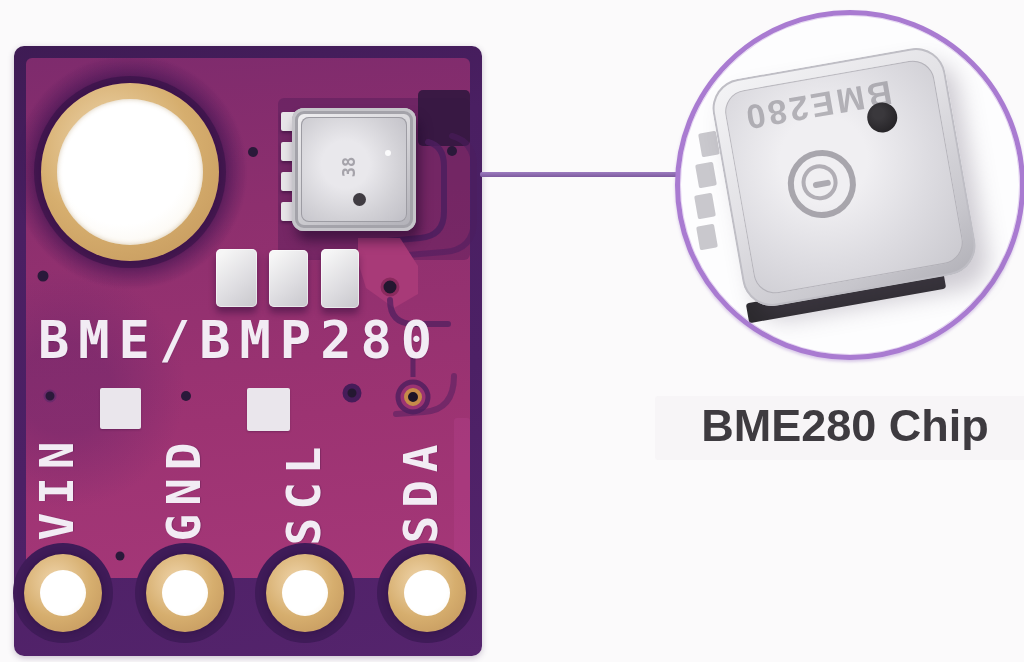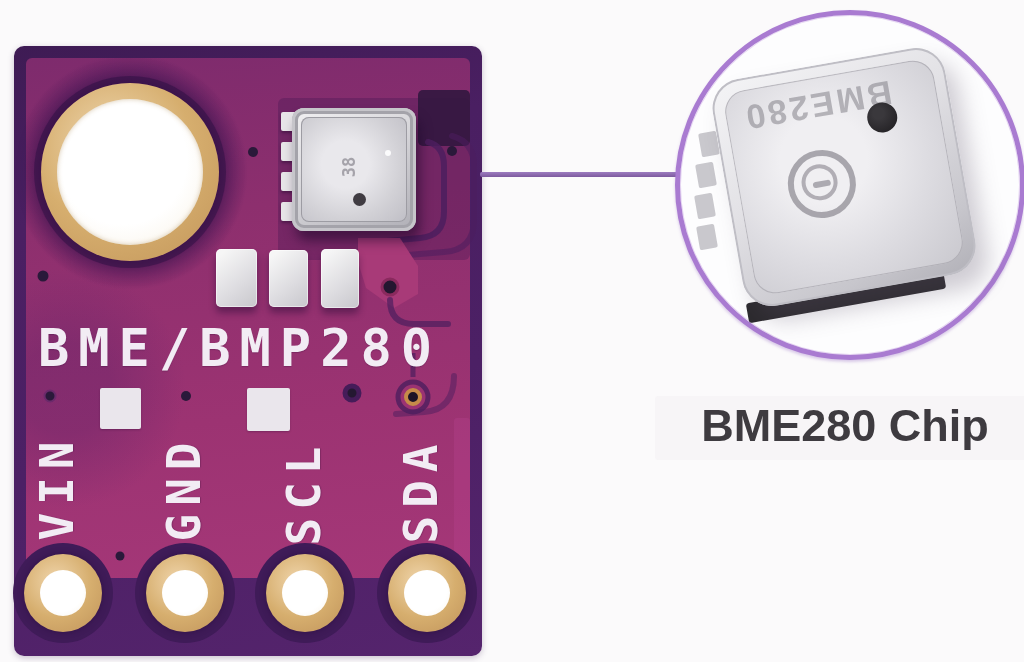--- a/index.html
+++ b/index.html
@@ -44,21 +44,21 @@
   .onchip-marking{position:absolute;left:26px;top:40px;width:44px;text-align:center;
     transform:rotate(-90deg);font:bold 17px "DejaVu Sans Mono",monospace;color:rgba(120,117,126,.6);}
 
   
   .spad{border-radius:5px;background:linear-gradient(140deg,#f6f6f6 10%,#dddce0 60%,#c8c7cc 100%);
         box-shadow:0 6px 7px rgba(42,10,55,.45), inset 0 0 0 1px rgba(255,255,255,.5);}
 
   .jsq{background:#eae6ec;border-radius:2px;box-shadow:0 1px 2px rgba(40,10,50,.3);}
 
   
-  .silk{left:24px;top:274px;width:436px;font:bold 52px "DejaVu Sans Mono",monospace;
+  .silk{left:24px;top:266px;width:436px;font:bold 52px "DejaVu Sans Mono",monospace;
         letter-spacing:9px;line-height:56px;color:#f2ecf4;white-space:nowrap;
         text-shadow:0 1px 1px rgba(40,10,50,.25);}
   .pinlab{width:150px;height:52px;line-height:52px;text-align:center;transform:rotate(-90deg);
         font:bold 46px "DejaVu Sans Mono",monospace;letter-spacing:8px;color:#f2ecf4;
         text-shadow:0 1px 1px rgba(40,10,50,.25);}
 
   
   .scallop{width:100px;height:100px;border-radius:50%;background:#3f1b58;}
   .pinhole{width:78px;height:78px;border-radius:50%;
     background:radial-gradient(circle at 40% 35%, #eccfa2 8%, #d6ae6e 52%, #c0935a 100%);

